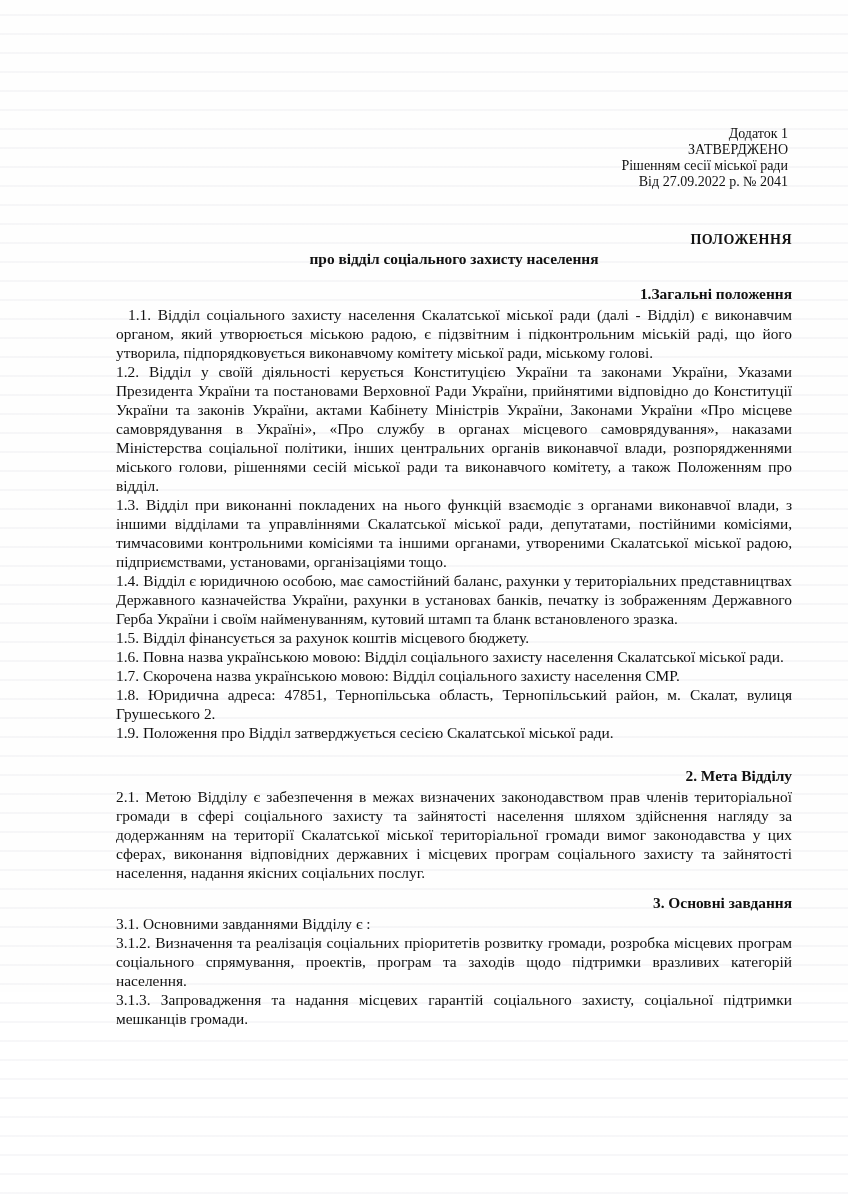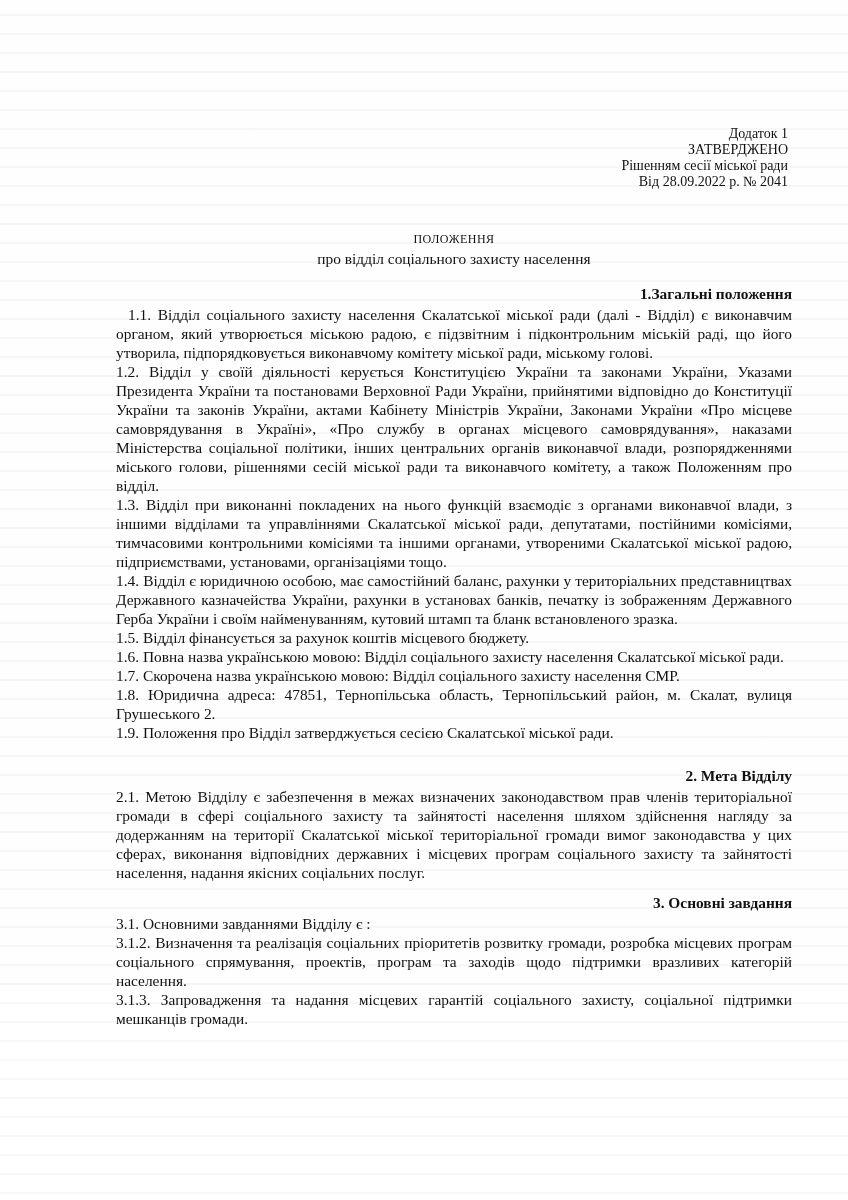--- a/index.html
+++ b/index.html
@@ -23,41 +23,41 @@
   }
   .approval {
     position: absolute; right: 60px; top: 126px;
     text-align: right; font-size: 14px; line-height: 16px; color: #111;
   }
   .content {
     position: absolute; left: 116px; top: 230px; width: 676px;
     font-size: 15.4px; line-height: 19px; text-align: justify; color: #111;
   }
   .title {
-    text-align: center; font-weight: normal; font-size: 12px; line-height: 19px;
+    text-align: right; font-weight: bold; font-size: 14px; line-height: 19px;
     letter-spacing: 0.5px;
   }
-  .subtitle { text-align: center; font-weight: normal; font-size: 15.4px; line-height: 19px; }
+  .subtitle { text-align: center; font-weight: bold; font-size: 15.4px; line-height: 19px; }
   .section-heading {
     text-align: right; font-weight: bold; margin-top: 11px; margin-bottom: 2px;
   }
   .p { margin: 0; }
   .indent { text-indent: 12px; }
 </style>
 </head>
 <body>
 
 <div class="page">
   <div class="ghost"></div>
 
   <div class="approval">
     <div>Додаток 1</div>
     <div>ЗАТВЕРДЖЕНО</div>
     <div>Рішенням сесії міської ради</div>
-    <div>Від 28.09.2022 р. № 2041</div>
+    <div>Від 27.09.2022 р. № 2041</div>
   </div>
 
   <div class="content">
     <div class="title">ПОЛОЖЕННЯ</div>
     <div class="subtitle">про відділ соціального захисту населення</div>
 
     <div>
       <div class="section-heading" style="margin-top:16px">1.Загальні положення</div>
       <p class="p indent">1.1. Відділ соціального захисту населення Скалатської міської ради (далі - Відділ) є виконавчим органом, який утворюється міською радою, є підзвітним і підконтрольним міській раді, що його утворила, підпорядковується виконавчому комітету міської ради, міському голові.</p>
       <p class="p">1.2. Відділ у своїй діяльності керується Конституцією України та законами України, Указами Президента України та постановами Верховної Ради України, прийнятими відповідно до Конституції України та законів України, актами Кабінету Міністрів України, Законами України «Про місцеве самоврядування в Україні», «Про службу в органах місцевого самоврядування», наказами Міністерства соціальної політики, інших центральних органів виконавчої влади, розпорядженнями міського голови, рішеннями сесій міської ради та виконавчого комітету, а також Положенням про відділ.</p>

